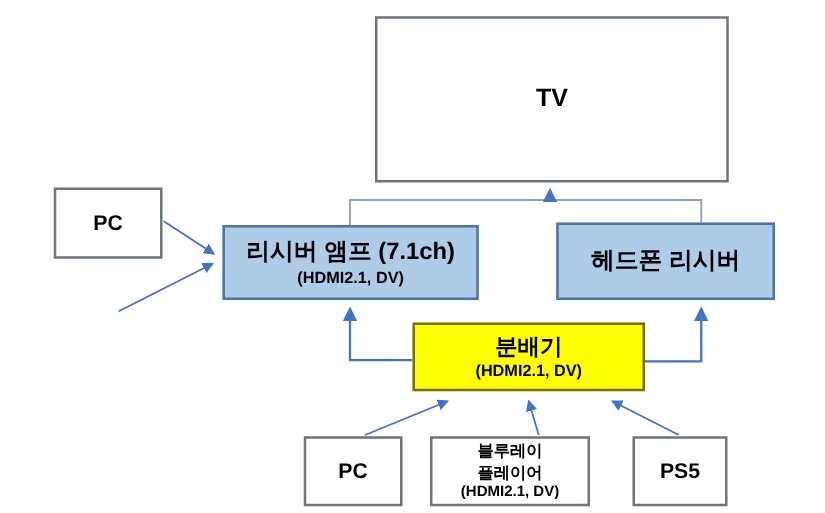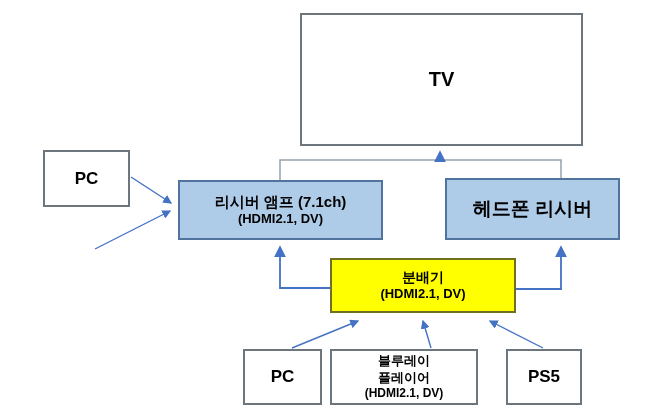--- a/index.html
+++ b/index.html
@@ -28,28 +28,28 @@
     justify-content:center;text-align:center;font-weight:bold;line-height:1.25;
   }
   .box-white{background:#ffffff;border:2px solid var(--box-border);}
   .box-blue{background:var(--blue-fill);border:2px solid var(--blue-border);}
   .box-yellow{background:var(--yellow-fill);border:2px solid var(--yellow-border);}
 
   .node-tv{left:300px;top:13px;width:283px;height:133px;font-size:20px;line-height:1.45;}
   .node-pc-left{left:43px;top:150px;width:87px;height:57px;font-size:17px;}
   .node-nintendo{left:7px;top:250px;width:166px;height:55px;font-size:20px;}
   .node-receiver{left:178px;top:180px;width:205px;height:60px;}
-  .node-receiver .l1{font-size:15px;}
+  .node-receiver .l1{font-size:19px;}
   .node-receiver .l2{font-size:13px;}
   .node-headphone{left:445px;top:178px;width:175px;height:62px;font-size:19px;}
   .node-splitter{left:330px;top:258px;width:186px;height:55px;}
-  .node-splitter .l1{font-size:14px;}
+  .node-splitter .l1{font-size:18px;}
   .node-splitter .l2{font-size:13px;}
   .node-pc-bottom{left:243px;top:349px;width:79px;height:56px;font-size:17px;}
-  .node-bluray{left:330px;top:349px;width:148px;height:56px;}
+  .node-bluray{left:344px;top:349px;width:128px;height:56px;}
   .node-bluray .l1,.node-bluray .l2{font-size:13px;}
   .node-bluray .l3{font-size:12px;}
   .node-ps5{left:506px;top:349px;width:76px;height:56px;font-size:17px;}
 </style>
 </head>
 <body>
 
 <div class="canvas">
 
   <svg class="connectors" viewBox="0 0 660 410" xmlns="http://www.w3.org/2000/svg">

